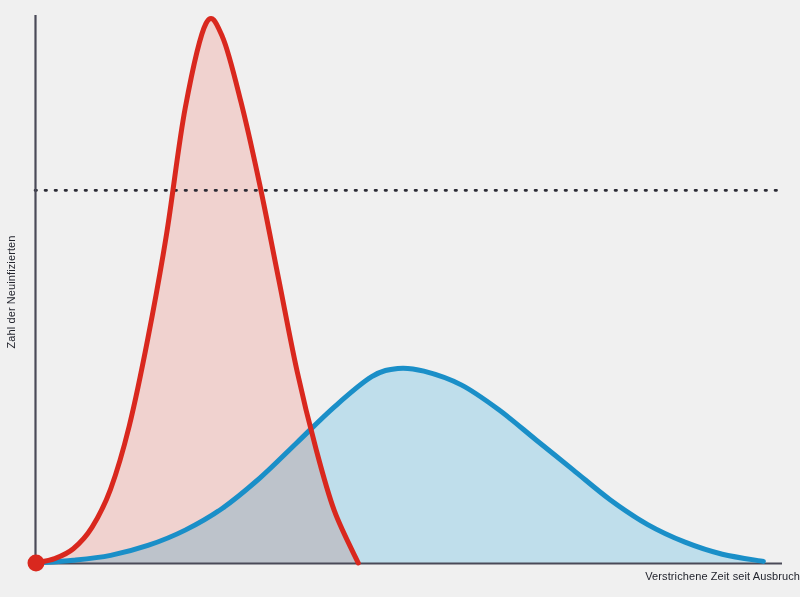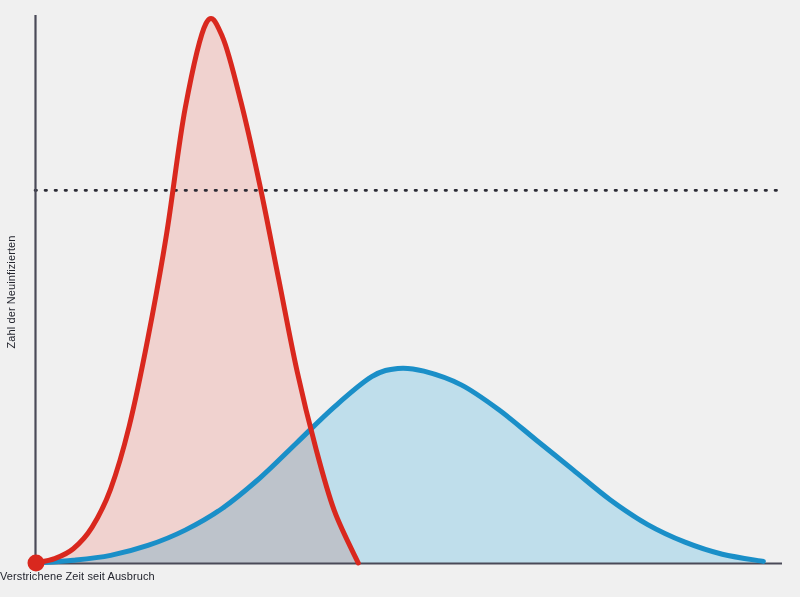--- a/index.html
+++ b/index.html
@@ -47,21 +47,21 @@
     top: 50%;
     transform: translate(-50%, -50%) rotate(-90deg);
     white-space: nowrap;
     font-size: 11px;
     color: #23252e;
   }
   #xlabel {
     left: 0px;
     top: 570px;
     width: 800px;
-    text-align: left;
+    text-align: right;
   }
   #xlabel span {
     font-size: 11px;
     color: #23252e;
   }
 </style>
 </head>
 <body>
 
 <div id="chart-root" style="background: rgb(240, 240, 240);">

